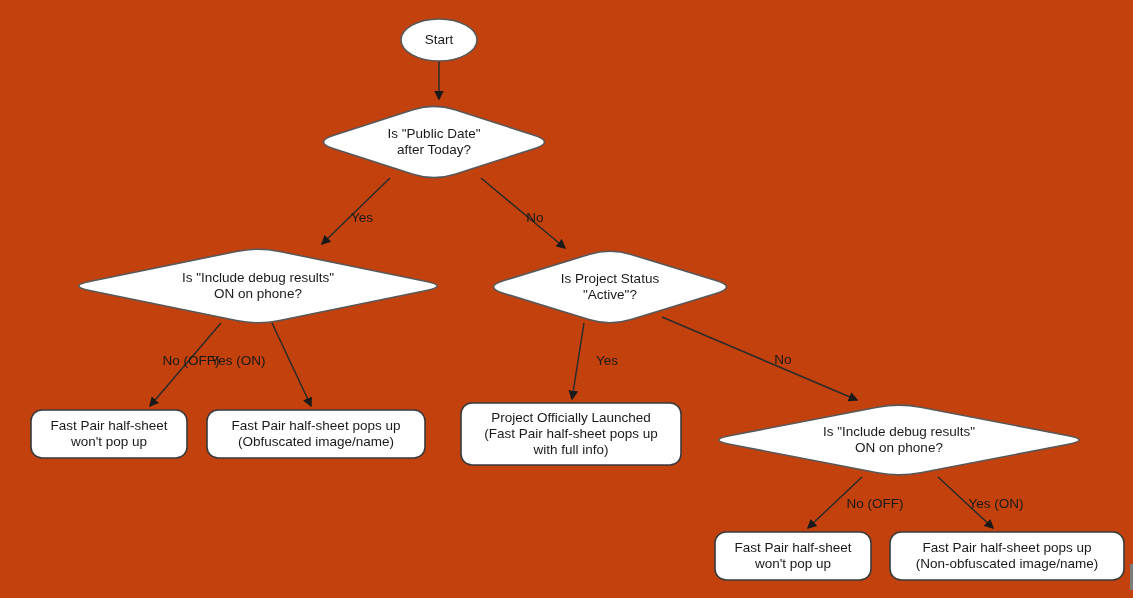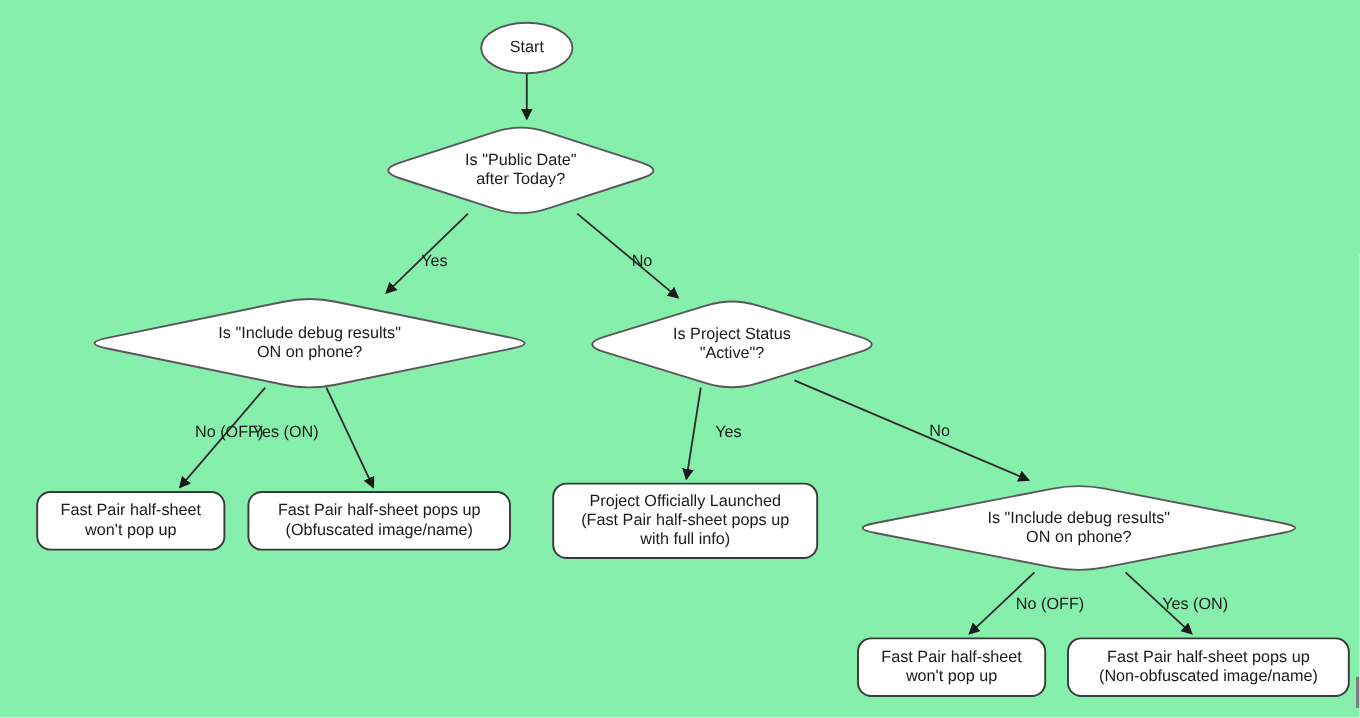--- a/index.html
+++ b/index.html
@@ -8,21 +8,21 @@
     padding: 0;
     background: #ffffff;
   }
   body {
     font-family: "Liberation Sans", sans-serif;
   }
   #canvas {
     position: relative;
     width: 1133px;
     height: 598px;
-    background: #86efac;
+    background: #c2410c;
     overflow: hidden;
   }
   #flow-svg {
     position: absolute;
     top: 0;
     left: 0;
     width: 1133px;
     height: 598px;
   }
   .node-shape {

